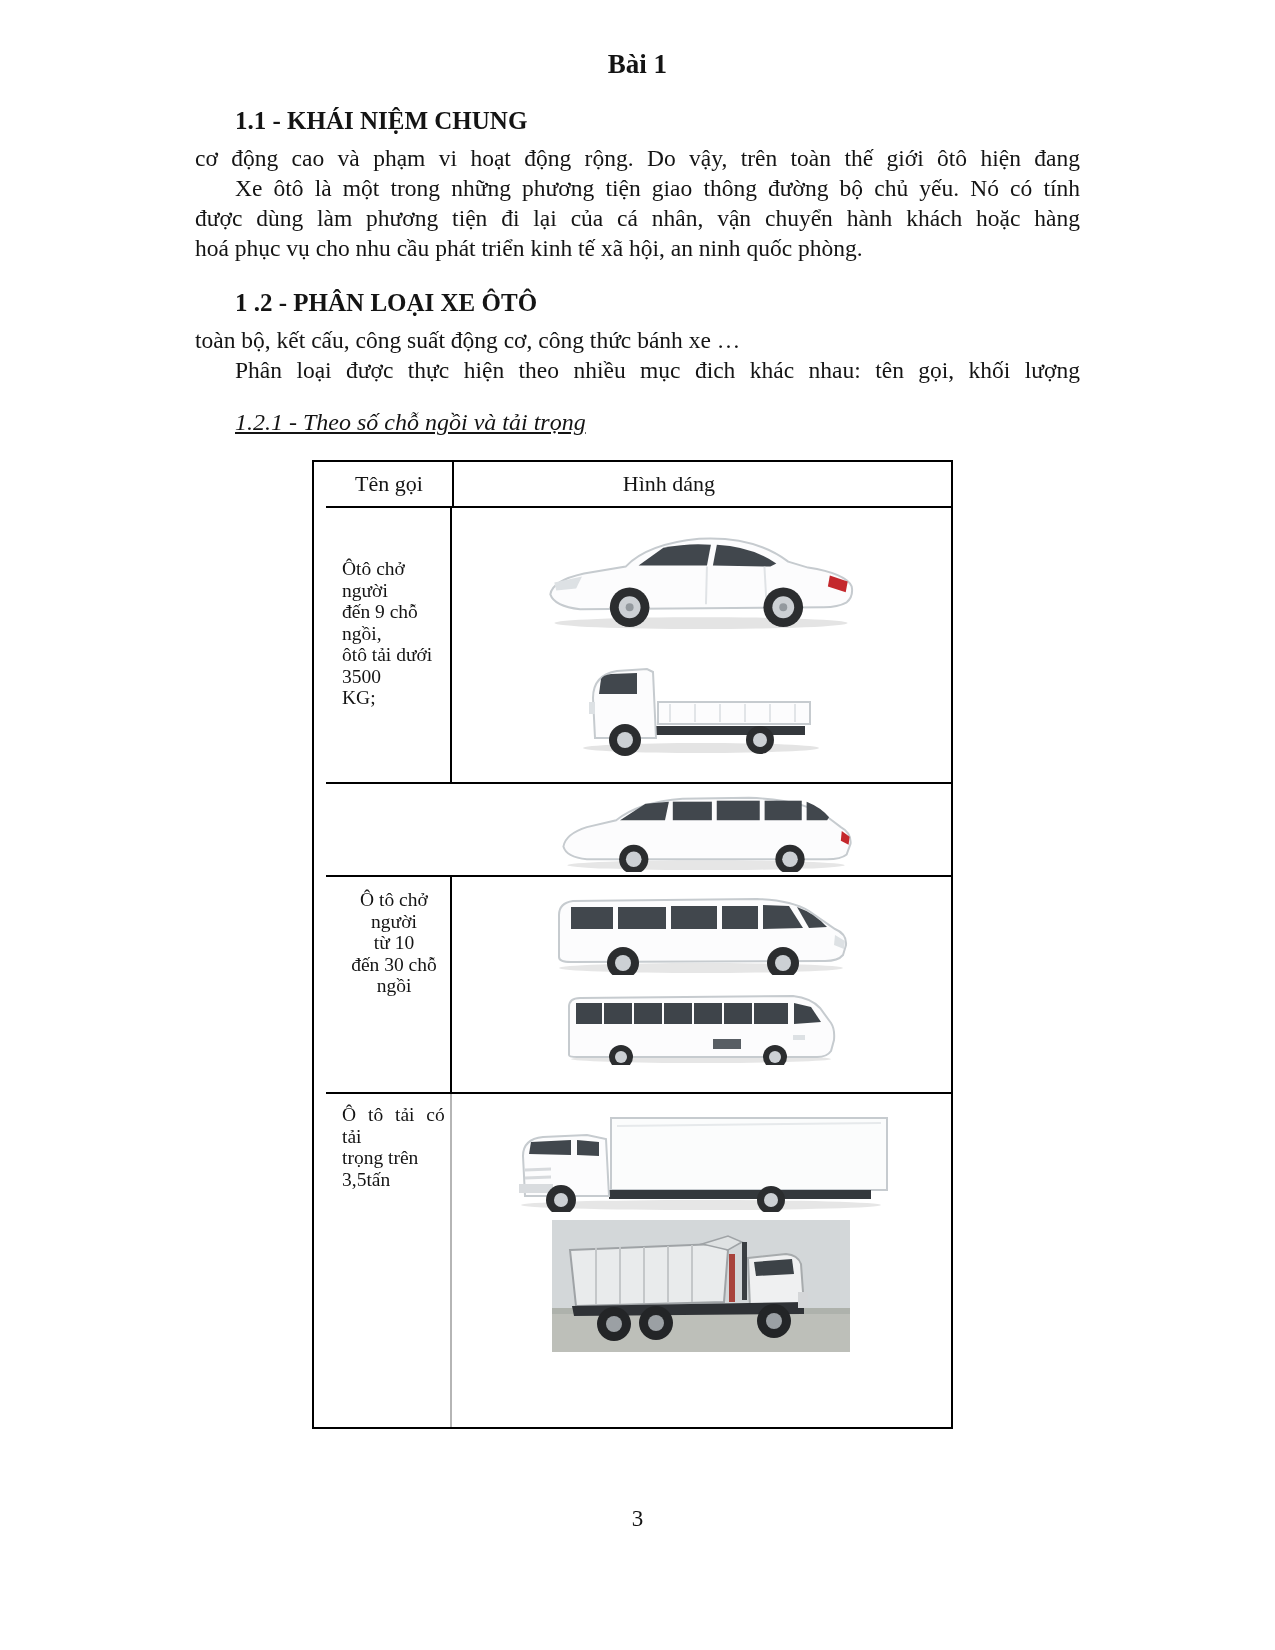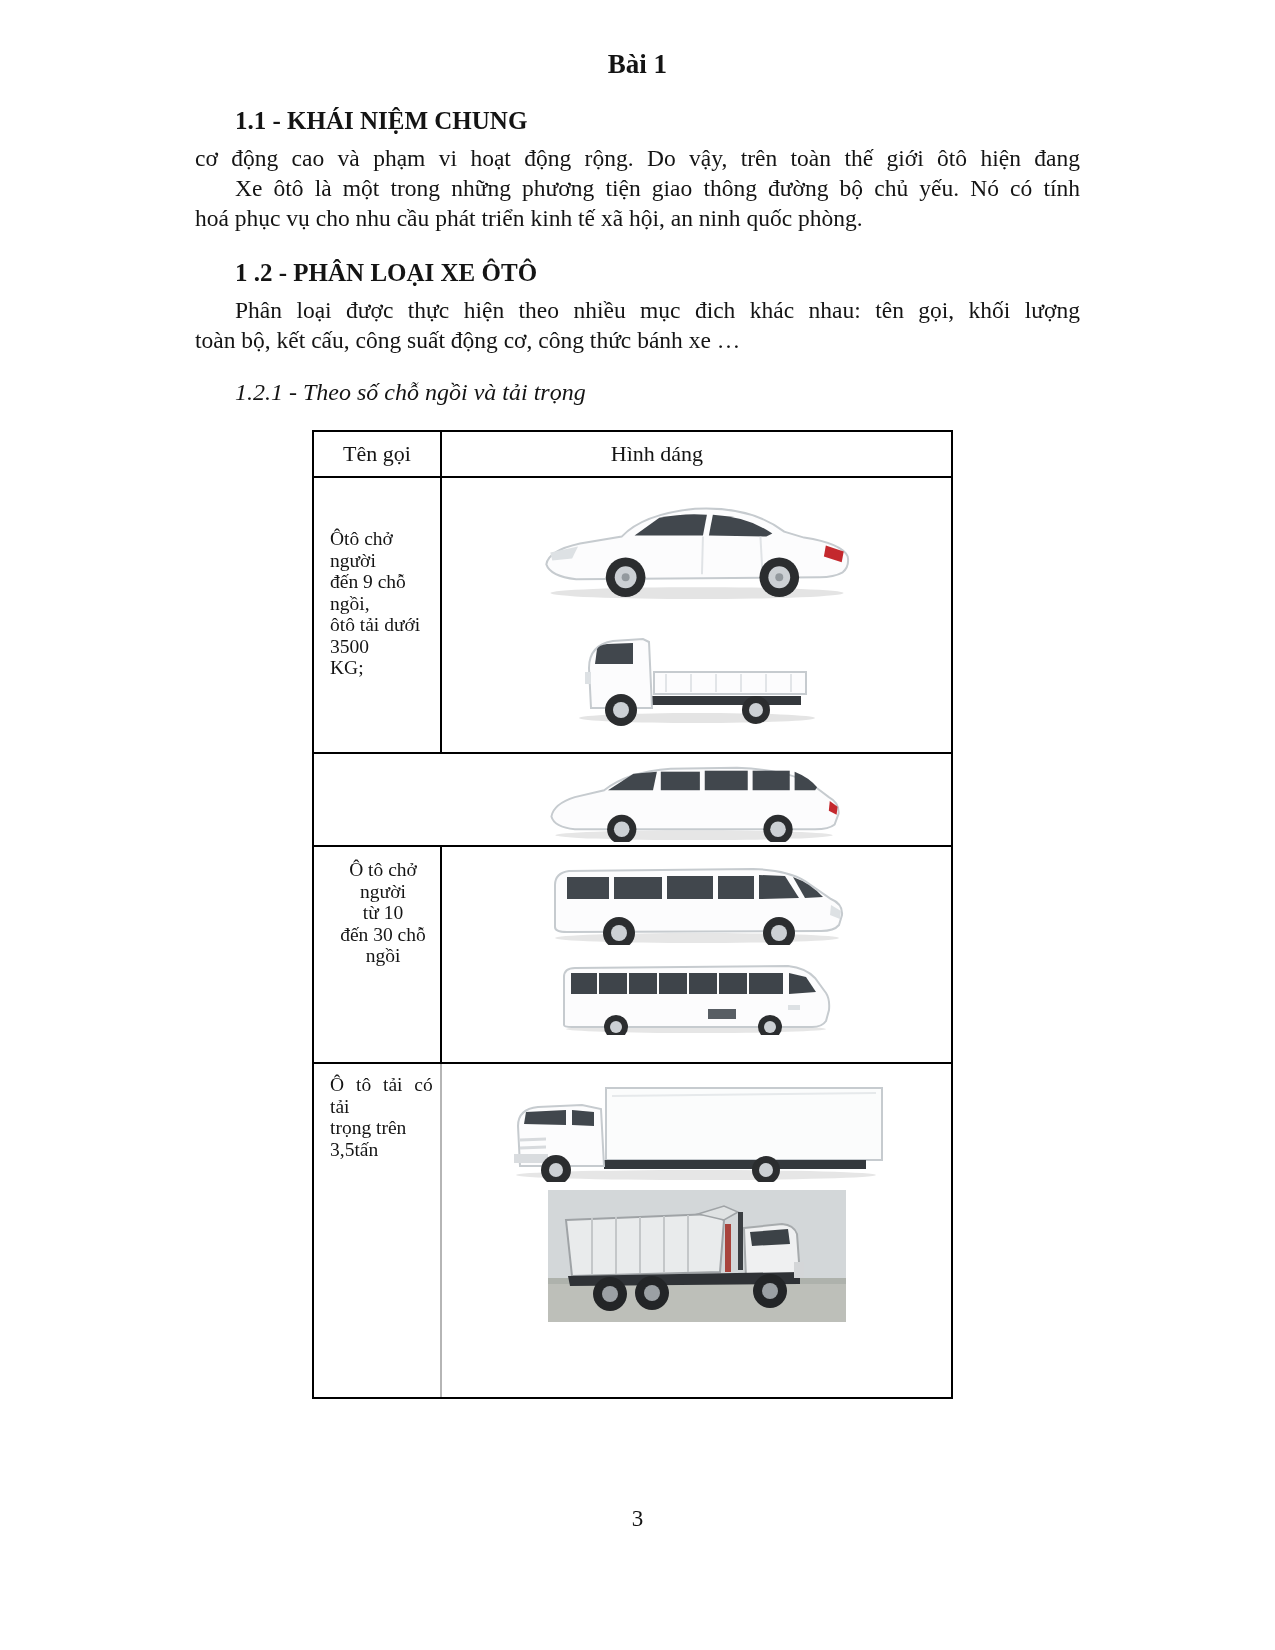--- a/index.html
+++ b/index.html
@@ -9,33 +9,34 @@
     background:#ffffff;
     color:#141414;
     font-family:"Liberation Serif","DejaVu Serif",serif;
     box-sizing:border-box;
     padding:48px 195px 0 195px;
     overflow:hidden;
   }
   .doc-title{text-align:center;font-weight:bold;font-size:27px;line-height:33px;}
   .doc-subtitle{text-align:center;font-weight:bold;font-size:27px;line-height:33px;margin-top:10px;}
   .h2{font-weight:bold;font-size:25px;margin:26px 0 0 40px;}
-  .h3{font-style:italic;font-size:24px;margin:24px 0 0 40px;}
+  .h3{font-style:italic;font-size:24px;margin:24px 0 0 40px;text-decoration:underline;}
   .para{margin-top:8px;}
   .pline{font-size:23.5px;line-height:30px;text-align:justify;}
   .pline.jfull{text-align-last:justify;}
   .pline.first{text-indent:40px;}
   .intro{margin-top:42px;}
   
   .vtable{
     margin:24px 0 0 117px;
     width:641px;
     border:2px solid #000;
     box-sizing:border-box;
     background:#fff;
+    padding-left:12px;
   }
   .trow{display:flex;box-sizing:border-box;}
   .trow + .trow{border-top:2px solid #000;}
   .cell{box-sizing:border-box;}
   .cell-name{
     width:128px;
     border-right:2px solid #000;
     font-size:19.5px;line-height:21.5px;
     padding:8px 4px 0 16px;
   }
@@ -69,27 +70,28 @@
 <body>
 
 <div class="page">
 
   <div class="doc-title">Bài 1</div>
 
   <div class="h2">1.1 - KHÁI NIỆM CHUNG</div>
   <div class="para">
     <div class="pline jfull">cơ động cao và phạm vi hoạt động rộng. Do vậy, trên toàn thế giới ôtô hiện đang</div>
     <div class="pline jfull first">Xe ôtô là một trong những phương tiện giao thông đường bộ chủ yếu. Nó có tính</div>
+    <div class="pline jfull">được dùng làm phương tiện đi lại của cá nhân, vận chuyển hành khách hoặc hàng</div>
     <div class="pline">hoá phục vụ cho nhu cầu phát triển kinh tế xã hội, an ninh quốc phòng.</div>
   </div>
 
   <div class="h2">1 .2 - PHÂN LOẠI XE ÔTÔ</div>
   <div class="para">
+    <div class="pline">toàn bộ, kết cấu, công suất động cơ, công thức bánh xe …</div>
     <div class="pline jfull first">Phân loại được thực hiện theo nhiều mục đich khác nhau: tên gọi, khối lượng</div>
-    <div class="pline">toàn bộ, kết cấu, công suất động cơ, công thức bánh xe …</div>
   </div>
 
   <div class="h3">1.2.1 - Theo số chỗ ngồi và tải trọng</div>
 
   <div class="vtable">
 
     <div class="trow hdr">
       <div class="cell cell-name">Tên gọi</div>
       <div class="cell cell-shape">Hình dáng</div>
     </div>

